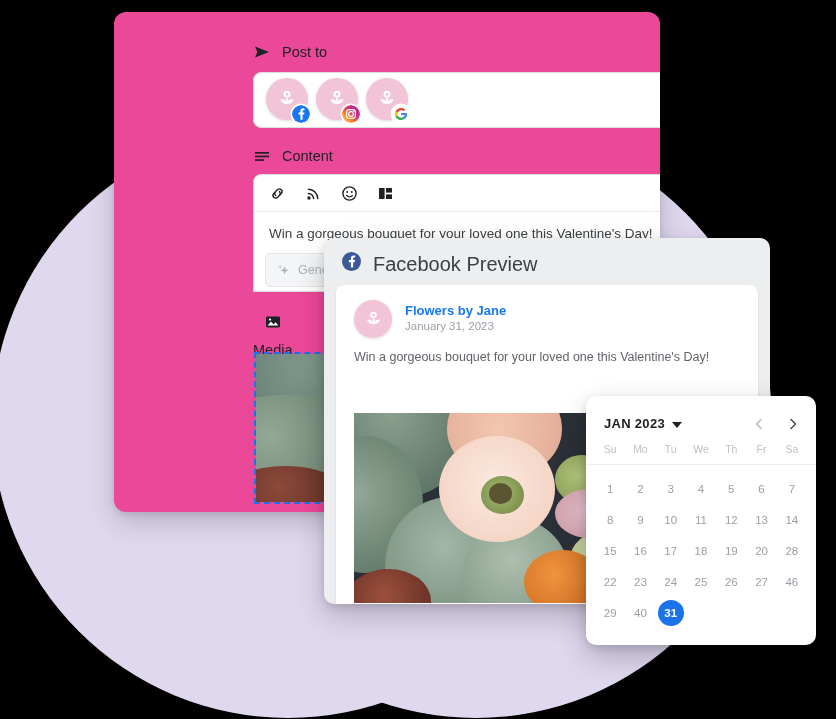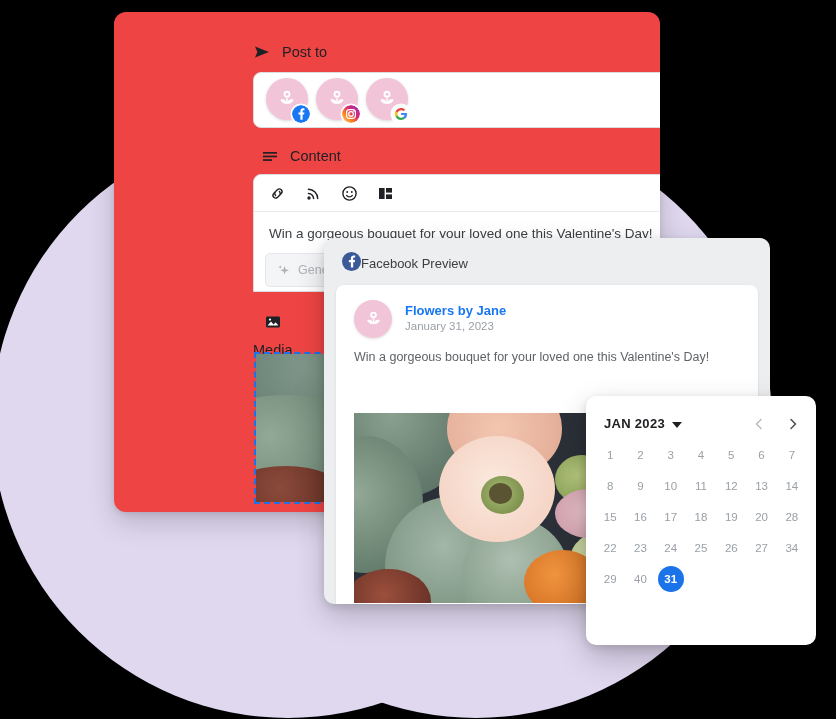--- a/index.html
+++ b/index.html
@@ -27,21 +27,21 @@
     background: #E0D8EF;
   }
 
   
   .card { position: absolute; background: #fff; border-radius: 10px; }
 
   
   #composer {
     left: 114px; top: 12px;
     width: 546px; height: 500px;
-    background: #ef4444;
+    background: #ec4899;
     border-radius: 12px;
     box-shadow: 0 10px 28px rgba(0,0,0,.18), 0 2px 6px rgba(0,0,0,.10);
     overflow: hidden;
   }
   .sec-head {
     display: flex; align-items: center; gap: 11px;
     color: #202124; font-size: 14.5px;
   }
   .sec-icon { width: 18px; height: 18px; flex: 0 0 18px; display: block; }
   .sec-icon svg { display: block; }
@@ -134,23 +134,23 @@
   
   #fb-card {
     left: 324px; top: 238px;
     width: 446px; height: 366px;
     background: #EDEEEF;
     border-radius: 10px;
     box-shadow: 0 12px 30px rgba(0,0,0,.20), 0 3px 8px rgba(0,0,0,.12);
     overflow: hidden;
   }
   #fb-header {
-    display: flex; align-items: center; gap: 0;
+    display: flex; align-items: center; gap: 12px;
     padding: 14px 0 13px 18px;
-    font-size: 13px; color: #3C4043;
+    font-size: 20px; color: #3C4043;
   }
   #fb-inner {
     position: absolute; left: 12px; top: 47px;
     width: 422px; height: 340px;
     background: #fff; border-radius: 8px;
     box-shadow: 0 1px 3px rgba(0,0,0,.10);
     overflow: hidden;
   }
   #fb-author-row { display: flex; align-items: center; gap: 13px; padding: 15px 14px 0 18px; }
   #fb-avatar {
@@ -300,21 +300,21 @@
               <path d="M5.6 10.13A3.64 3.64 0 0 1 5.4 9c0-.4.07-.78.19-1.13l-.01-.08L3.66 6.3l-.06.03A5.95 5.95 0 0 0 3 9c0 .97.24 1.88.6 2.67z" fill="#FBBC05"></path>
               <path d="M9.1 5.35c1.16 0 1.94.49 2.39.9l1.74-1.68C12.14 3.6 10.76 3 9.1 3 6.7 3 4.62 4.38 3.6 6.33l1.99 1.54c.51-1.46 1.88-2.52 3.51-2.52z" fill="#EA4335"></path>
             </svg>
           </div>
         </div>
 
       </div>
 
     </div>
 
-    <div class="sec-head" style="position:absolute;left:147px;top:135px;">
+    <div class="sec-head" style="position:absolute;left:139px;top:135px;">
       <span class="sec-icon">
         <svg width="18" height="18" viewBox="0 0 18 18">
           <rect x="2" y="5" width="14" height="1.7" fill="#202124"></rect>
           <rect x="2" y="8.6" width="14" height="1.7" fill="#202124"></rect>
           <rect x="2" y="12.2" width="9" height="1.7" fill="#202124"></rect>
         </svg>
       </span>
       <span>Content</span>
     </div>
 
@@ -458,20 +458,29 @@
               <path d="M9 2.5 L4.5 7 L9 11.5" fill="none" stroke="#B4B8BC" stroke-width="1.4" stroke-linecap="round" stroke-linejoin="round"></path>
             </svg>
         </span>
         <span class="cal-arrow">
           <svg width="14" height="14" viewBox="0 0 14 14">
               <path d="M5 2.5 L9.5 7 L5 11.5" fill="none" stroke="#4A4E52" stroke-width="1.5" stroke-linecap="round" stroke-linejoin="round"></path>
             </svg>
         </span>
       </span>
     </div>
+    <div id="cal-dow">
+        <div>Su</div>
+        <div>Mo</div>
+        <div>Tu</div>
+        <div>We</div>
+        <div>Th</div>
+        <div>Fr</div>
+        <div>Sa</div>
+      </div>
     <div id="cal-grid">
         <div class="cell">
           <span>1</span>
         </div>
         <div class="cell">
           <span>2</span>
         </div>
         <div class="cell">
           <span>3</span>
         </div>
@@ -541,21 +550,21 @@
         <div class="cell">
           <span>25</span>
         </div>
         <div class="cell">
           <span>26</span>
         </div>
         <div class="cell">
           <span>27</span>
         </div>
         <div class="cell">
-          <span>34</span>
+          <span>46</span>
         </div>
         <div class="cell">
           <span>29</span>
         </div>
         <div class="cell">
           <span>40</span>
         </div>
         <div class="cell selected">
           <span>31</span>
         </div>

